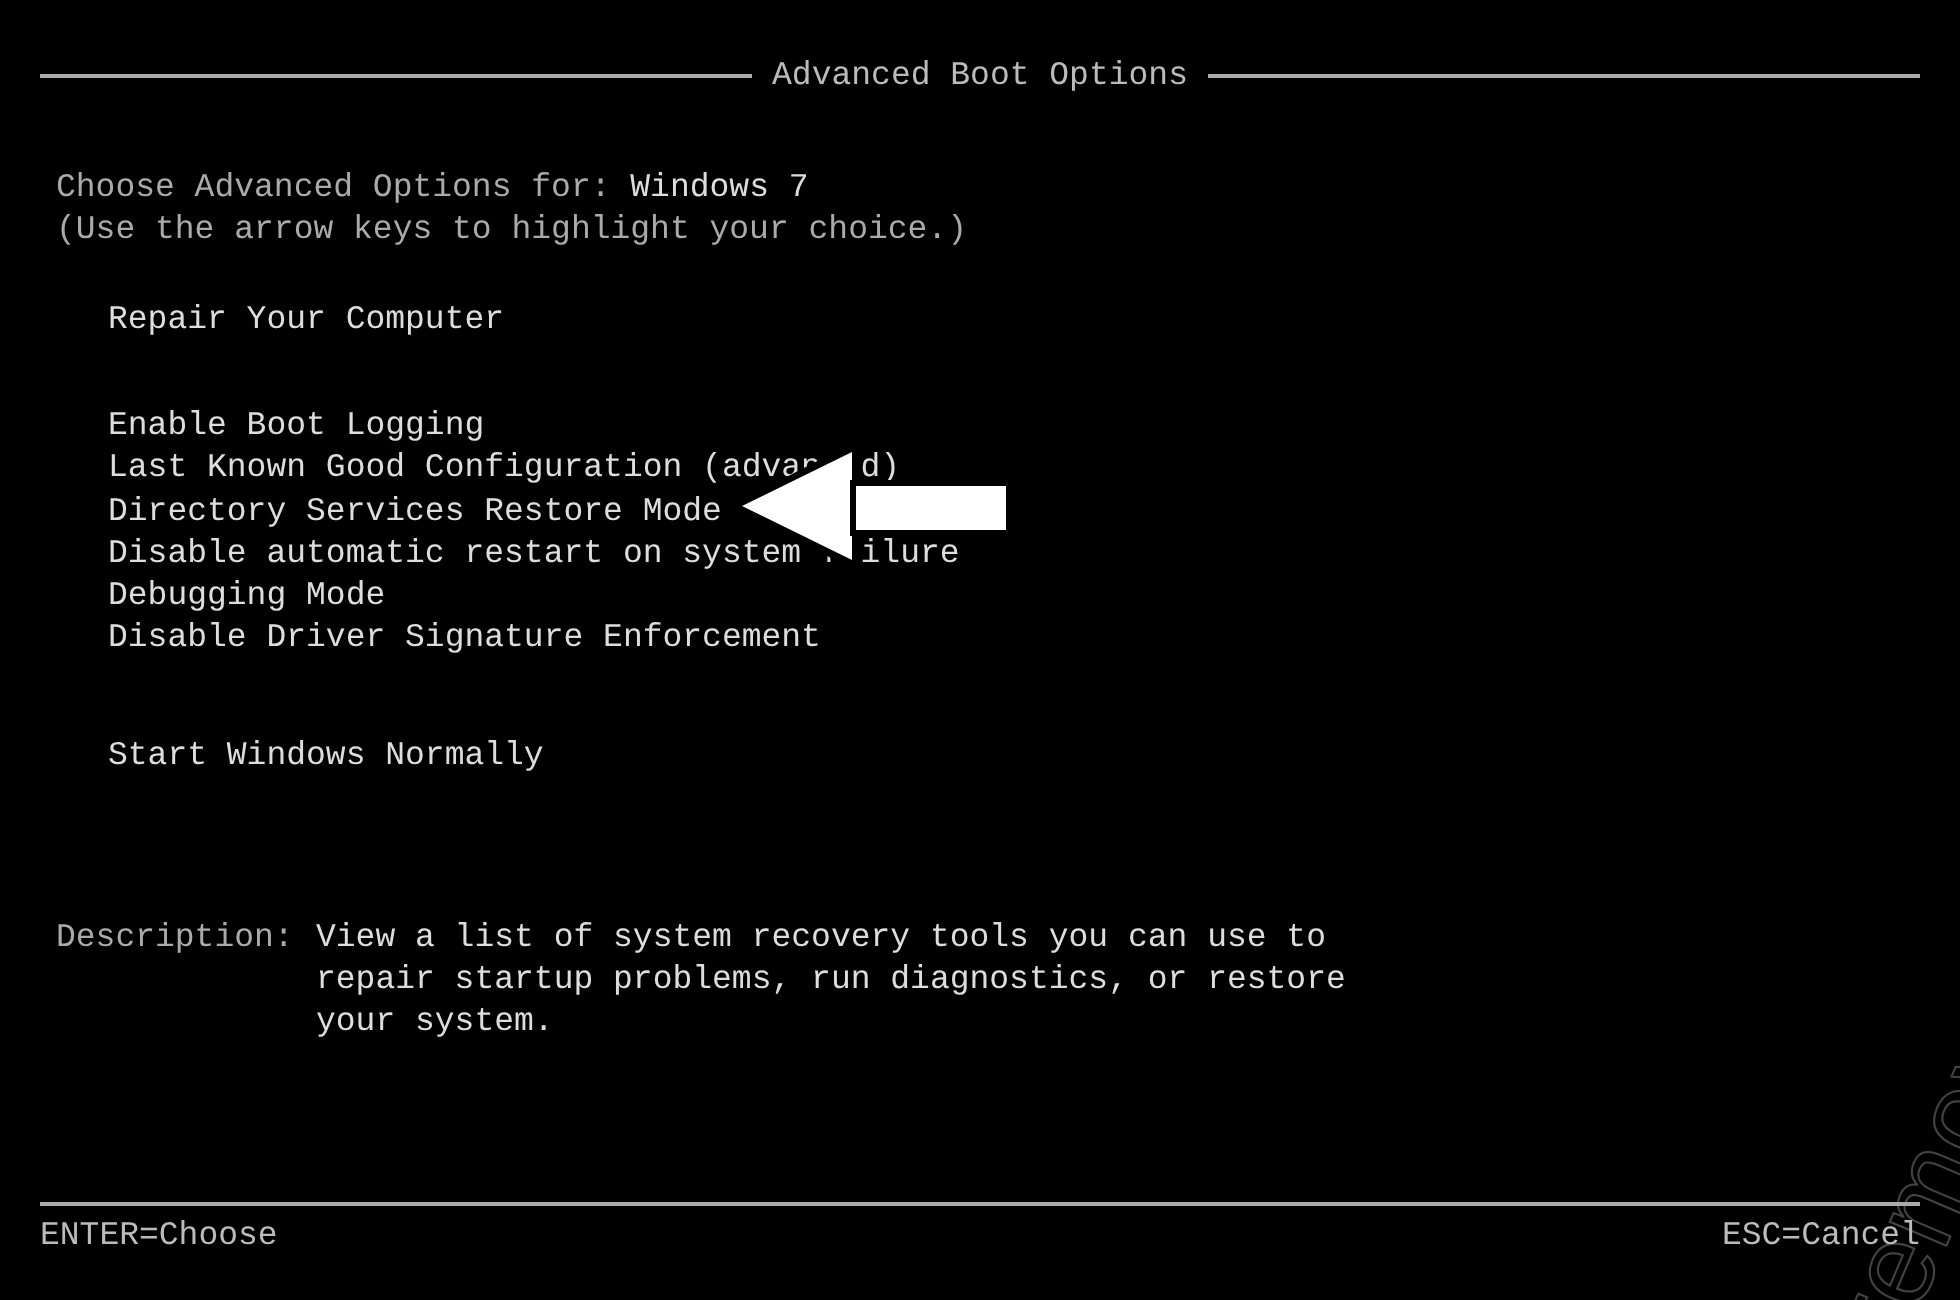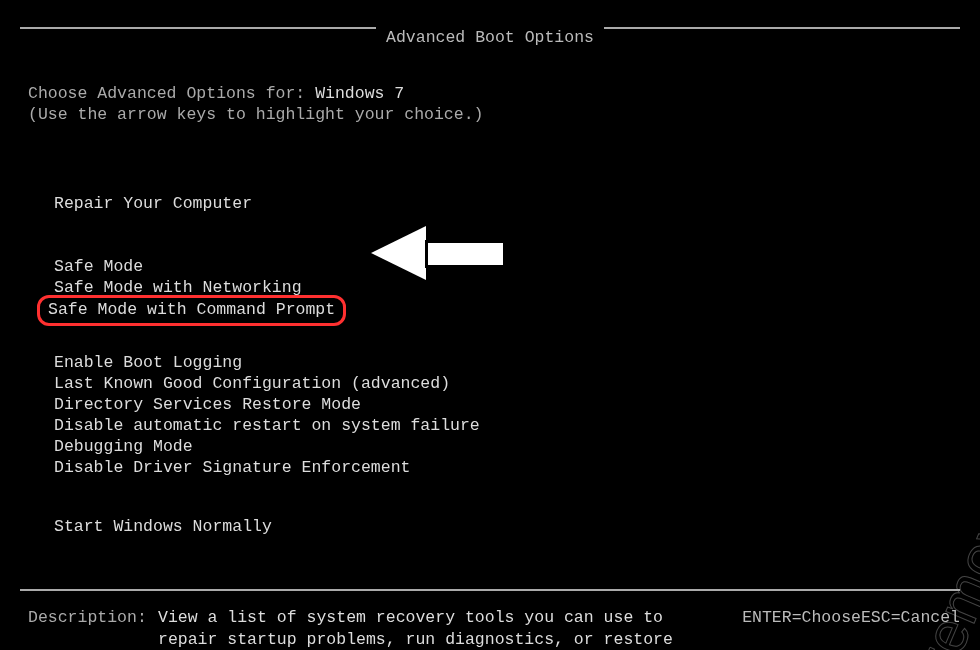--- a/index.html
+++ b/index.html
@@ -1,36 +1,36 @@
 <!DOCTYPE html>
 <html><head>
 <meta charset="utf-8">
 <style>
   html,body{margin:0;padding:0;width:980px;height:650px;overflow:hidden;background:#000;color:#aaa;
     font-family:"Consolas","Courier New",monospace;font-size:16.5px;line-height:1.28}
   .screen{position:relative;width:980px;height:650px;box-sizing:border-box}
-  .title-row{position:absolute;top:27px;left:20px;right:20px;display:flex;align-items:flex-start}
+  .title-row{position:absolute;top:27px;left:20px;right:20px;display:flex;align-items:center}
   .title-row .line{flex:1;height:2px;background:#aaa}
   .title{padding:0 10px;color:#bbb}
   .body{position:absolute;top:70px;left:28px;right:28px}
   .choose-line{margin-top:13px}
   .bold{font-weight:normal;color:#ddd}
   .group{margin-left:24px}
-  .g1{margin-top:68px}
+  .g1{margin-top:24px}
   .g2{margin-top:42px}
   .g3{margin-top:32px}
   .g5{margin-top:38px}
   .item{cursor:default;padding:0 2px}
   .desc-row{display:flex;margin-top:70px}
   .desc-label{width:130px;flex:none}
   .sel-wrap{position:relative;display:inline-block;margin-left:-6px}
   .sel-ring{position:absolute;inset:-4px -9px -6px -9px;border:3px solid #ff3030;border-radius:12px;
     pointer-events:none}
-  .footer{position:absolute;left:20px;right:20px;bottom:22px;border-top:2px solid #aaa;padding-top:16px;
-    display:flex;justify-content:flex-end;color:#bbb}
+  .footer{position:absolute;left:20px;right:20px;bottom:22px;border-top:2px solid #aaa;padding-top:4px;
+    display:flex;justify-content:space-between;color:#bbb}
   
   .arrow{position:absolute;left:365px;top:222px;width:165px;height:60px;pointer-events:none}
   .arrow .shaft{position:absolute;left:60px;top:18px;width:75px;height:22px;background:#fff;
     border:3px solid #000}
   .arrow .head{position:absolute;left:0;top:-3px;width:0;height:0;
     border-top:34px solid transparent;border-bottom:34px solid transparent;border-right:66px solid #000}
   .arrow .head-in{position:absolute;left:6px;top:4px;width:0;height:0;
     border-top:27px solid transparent;border-bottom:27px solid transparent;border-right:55px solid #fff}
   
   .watermark{position:absolute;right:-105px;top:215px;color:#000;font-family:Arial,Helvetica,sans-serif;
@@ -51,28 +51,20 @@
   <div class="body">
     <div class="choose-line">
       <span>Choose Advanced Options for: </span><span class="bold">Windows 7</span>
     </div>
     <div>(Use the arrow keys to highlight your choice.)</div>
 
     <div class="group g1">
       <div class="item bold">Repair Your Computer</div>
     </div>
 
-    <div class="group g2">
-      <div class="item bold">Safe Mode</div>
-      <div class="item bold">Safe Mode with Networking</div>
-      <span class="sel-wrap">
-        <div class="item bold">Safe Mode with Command Prompt</div>
-        <div class="sel-ring"></div>
-      </span>
-    </div>
 
     <div class="group g3">
       <div class="item bold">Enable Boot Logging</div>
       <div class="item bold">Last Known Good Configuration (advanced)</div>
       <div class="item bold">Directory Services Restore Mode</div>
       <div class="item bold">Disable automatic restart on system failure</div>
       <div class="item bold">Debugging Mode</div>
       <div class="item bold">Disable Driver Signature Enforcement</div>
     </div>
 

